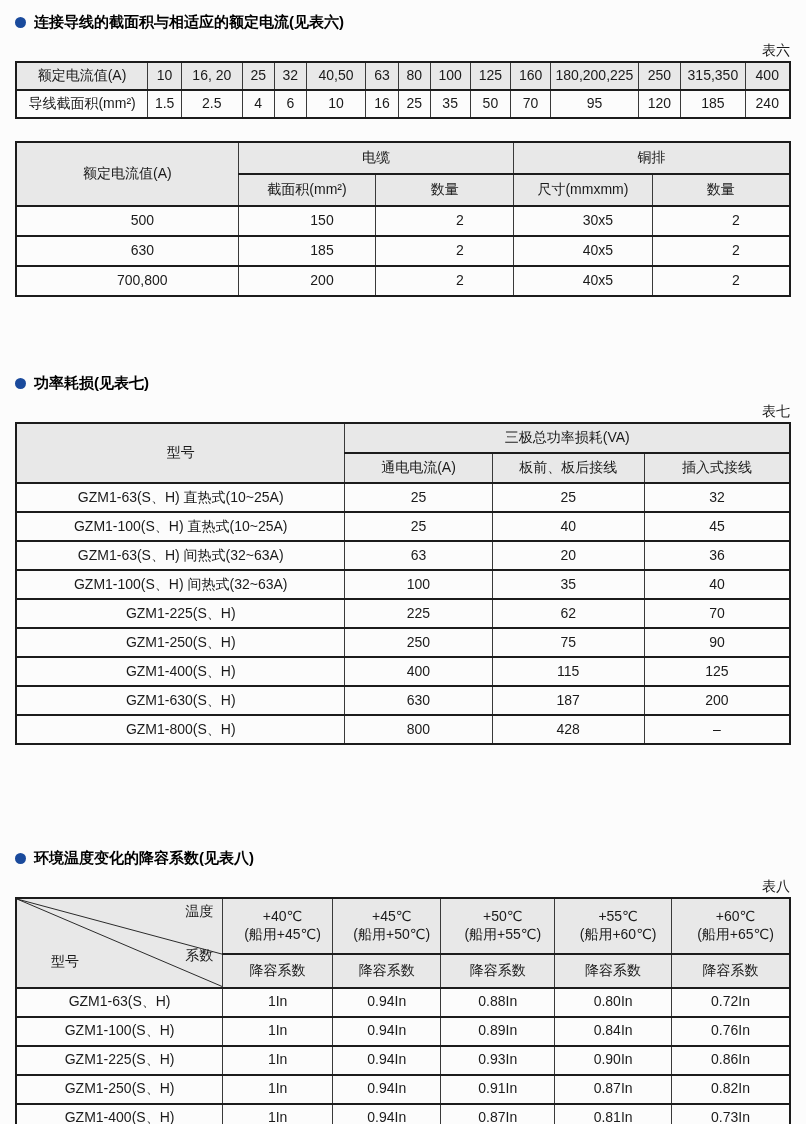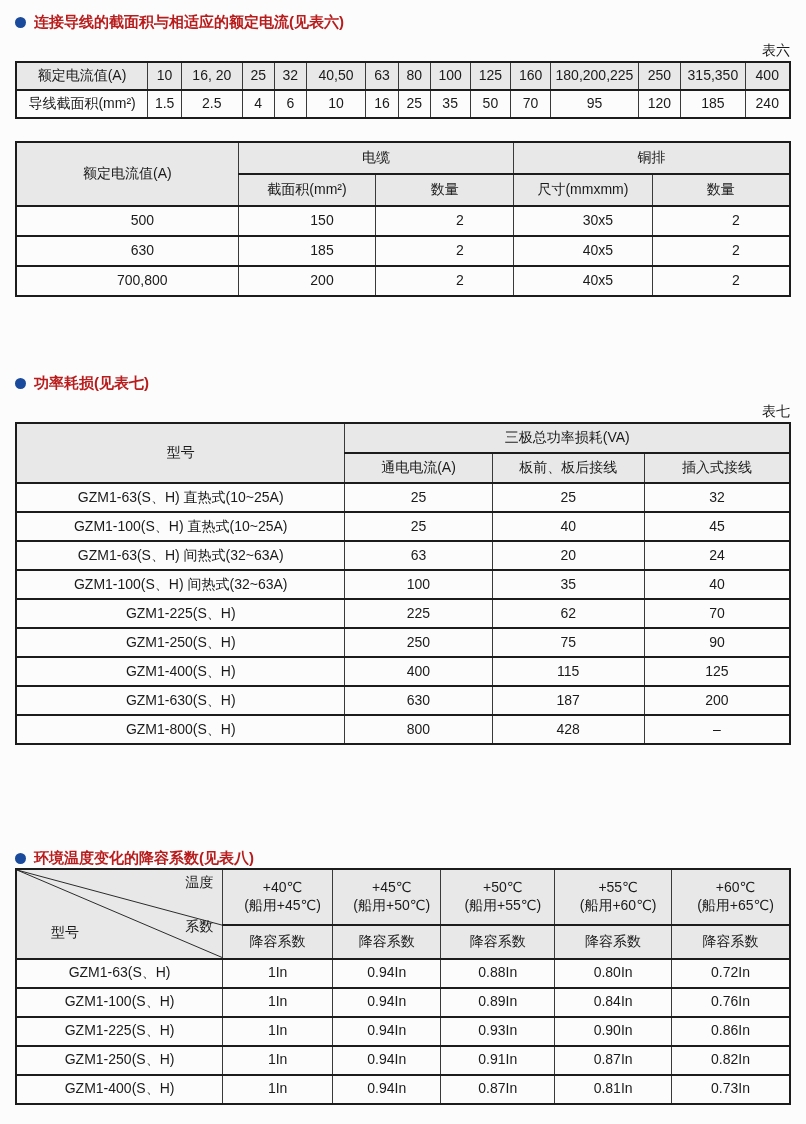--- a/index.html
+++ b/index.html
@@ -6,21 +6,21 @@
   body{
     width:806px;height:1124px;
     background:#fcfcfc;
     font-family:"Liberation Sans","DejaVu Sans",sans-serif;
     color:#1a1a1a;
     -webkit-font-smoothing:antialiased;
   }
   .page{box-sizing:border-box;width:806px;height:1124px;padding:12px 15px 0;overflow:hidden;}
   .section-title{
     display:flex;align-items:center;gap:8px;
-    color:#b91c1c;font-weight:bold;font-size:15px;line-height:20px;
+    color:#000000;font-weight:bold;font-size:15px;line-height:20px;
   }
   .bullet{width:11px;height:11px;border-radius:50%;background:#1a4a9c;flex:0 0 auto;}
   .table-label{text-align:right;font-size:14px;line-height:16px;margin:10px 1px 3px;}
   table{border-collapse:collapse;width:100%;table-layout:fixed;border:2px solid #1c1c1c;}
   th,td{
     border:1px solid #3a3a3a;
     border-top:2px solid #1c1c1c;
     border-bottom:2px solid #1c1c1c;
     text-align:center;vertical-align:middle;
     font-size:14px;line-height:1.25;
@@ -203,21 +203,21 @@
           <tr>
             <td>GZM1-100(S、H) 直热式(10~25A)</td>
             <td>25</td>
             <td>40</td>
             <td>45</td>
           </tr>
           <tr>
             <td>GZM1-63(S、H) 间热式(32~63A)</td>
             <td>63</td>
             <td>20</td>
-            <td>24</td>
+            <td>36</td>
           </tr>
           <tr>
             <td>GZM1-100(S、H) 间热式(32~63A)</td>
             <td>100</td>
             <td>35</td>
             <td>40</td>
           </tr>
           <tr>
             <td>GZM1-225(S、H)</td>
             <td>225</td>
@@ -251,20 +251,21 @@
         </tbody>
     </table>
   </div>
 
   <div class="section-derating">
     <div class="section-title">
       <span class="bullet"></span>
       <span>环境温度变化的降容系数(见表八)</span>
     </div>
 
+    <div class="table-label">表八</div>
 
     <table class="t8">
       <colgroup>
         <col style="width:26.7%">
           <col style="width:14.2%">
           <col style="width:14%">
         <col style="width:14.7%">
           <col style="width:15.1%">
           <col style="width:15.3%">
       </colgroup>

